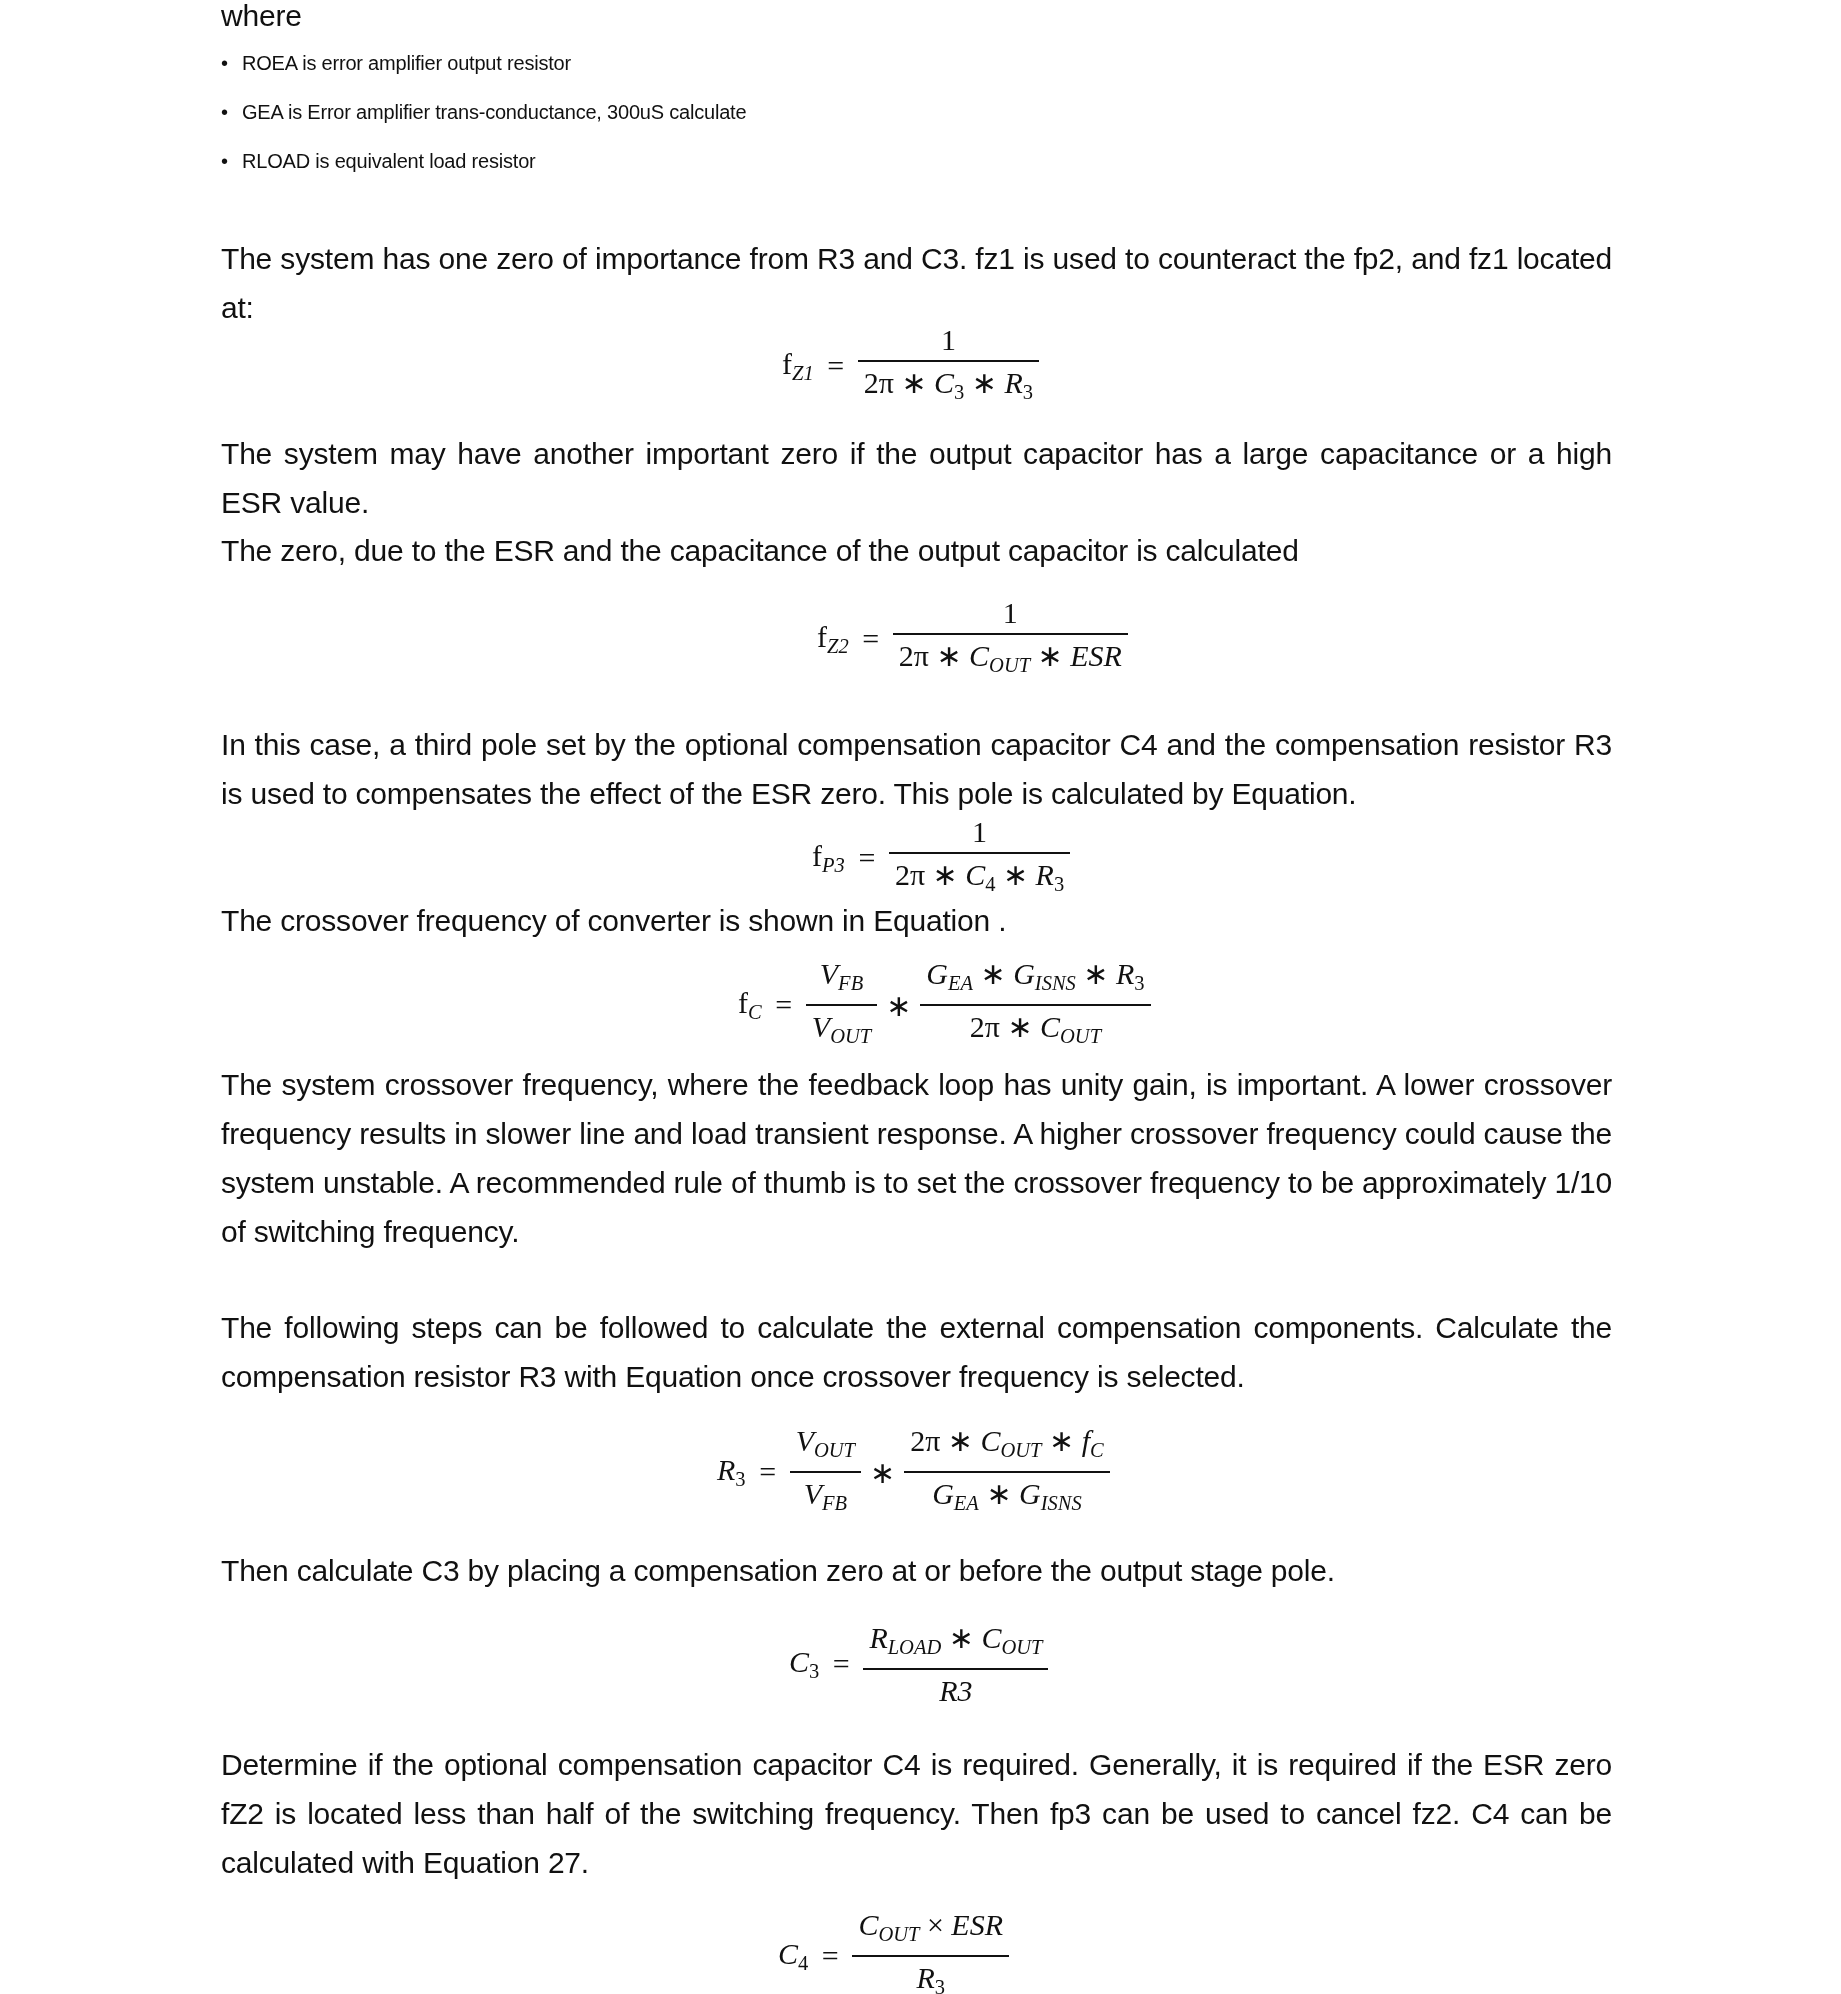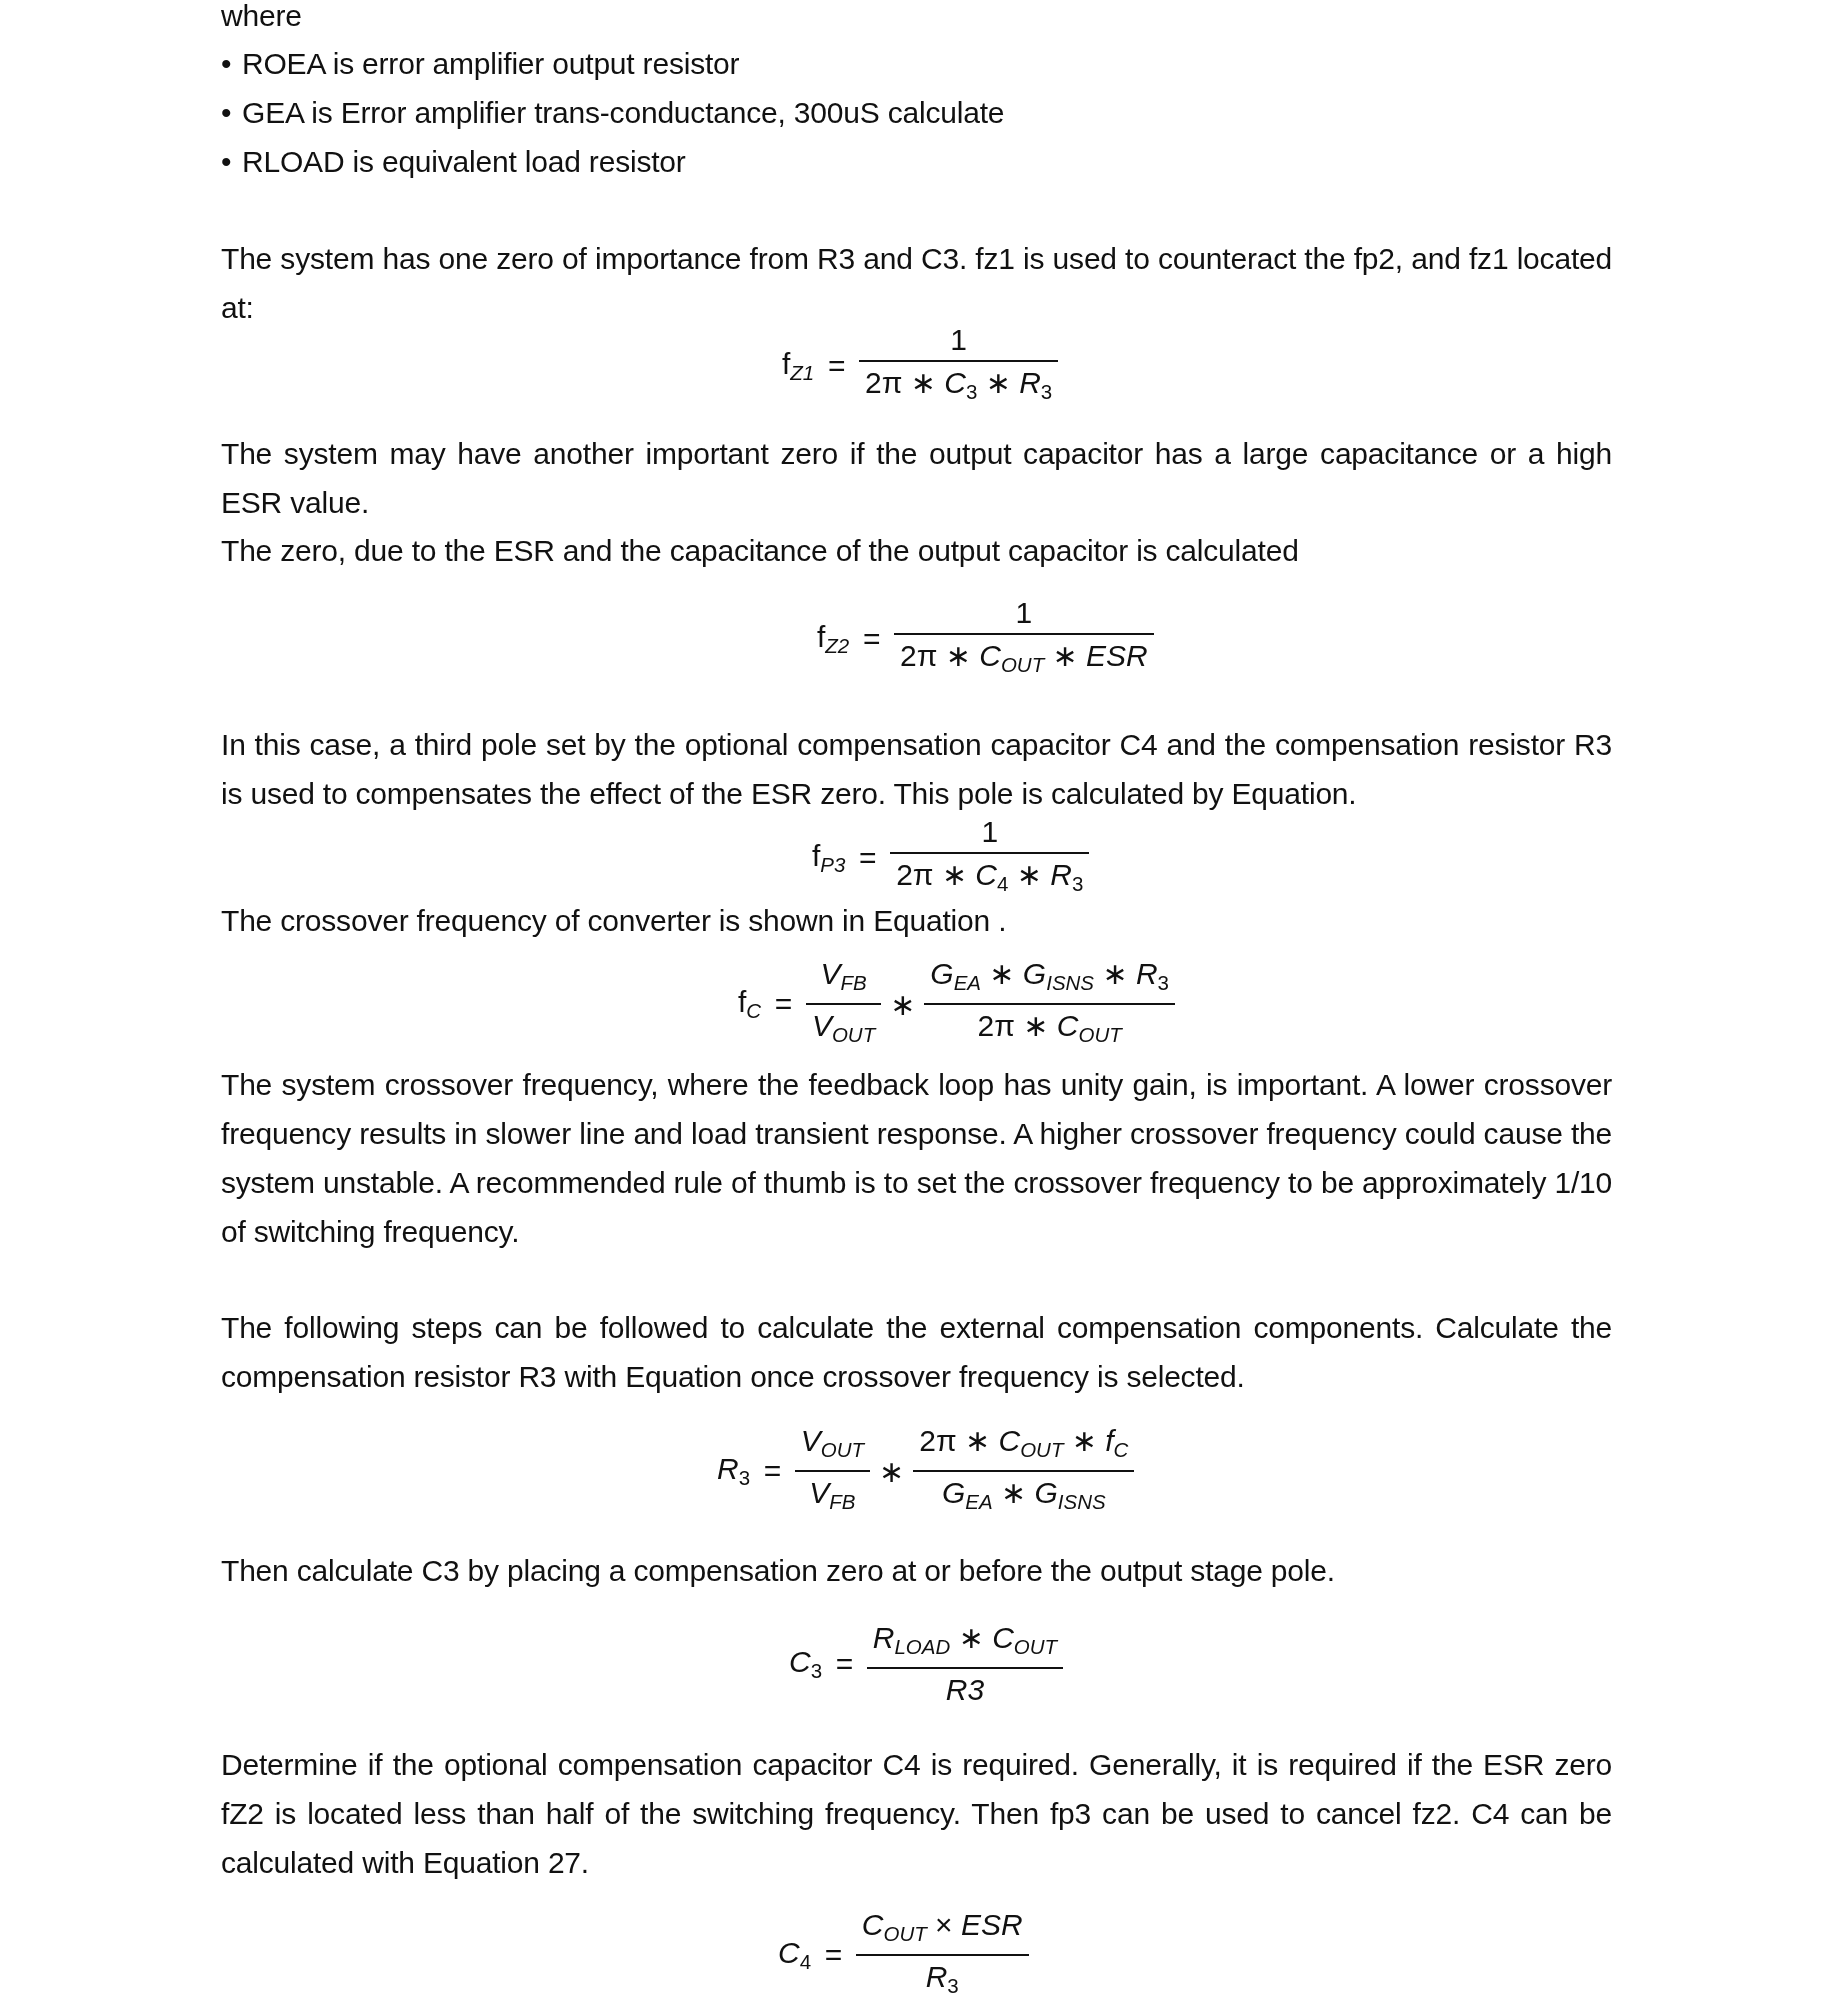--- a/index.html
+++ b/index.html
@@ -8,25 +8,25 @@
     font-family: "Liberation Sans", "DejaVu Sans", sans-serif;
     color: #111111;
   }
   .page { position: absolute; left: 0; top: 0; width: 1842px; height: 1404px; padding-left: 14px; }
   .p {
     position: absolute; left: 221px; width: 1391px;
     font-size: 30px; line-height: 49px; letter-spacing: -0.2px;
     text-align: justify; text-align-last: left;
   }
   .p.nojust { text-align: left; }
-  .bullet { position: absolute; left: 221px; font-size: 30px; line-height: 49px; white-space: nowrap; letter-spacing: -0.2px; }
+  .bullet { position: absolute; left: 221px; font-size: 20px; line-height: 49px; white-space: nowrap; letter-spacing: -0.2px; }
   .bullet .dot { display: inline-block; width: 21px; }
   .eq {
     position: absolute; display: flex; align-items: center;
-    font-family: Liberation Sans, sans-serif; font-size: 30px; color: #111;
+    font-family: Liberation Serif, serif; font-size: 30px; color: #111;
   }
   .eq .lhs { font-style: normal; margin-right: 10.6px; white-space: nowrap; }
   .eq .lhs i, .eq i { font-style: italic; }
   .eq .eqsign { margin: 0 10.6px 0 3px; }
   .frac { display: inline-flex; flex-direction: column; align-items: center; margin: 0 3px; }
   .frac .num, .frac .den { padding: 0 6px; white-space: nowrap; line-height: 41px; }
   .frac .bar { height: 2.3px; background: #111; width: 100%; }
   .eq .op { margin: 0 6px; }
   sub { font-size: 20.5px; vertical-align: -6px; font-style: italic; }
   sub.up { font-style: normal; }

